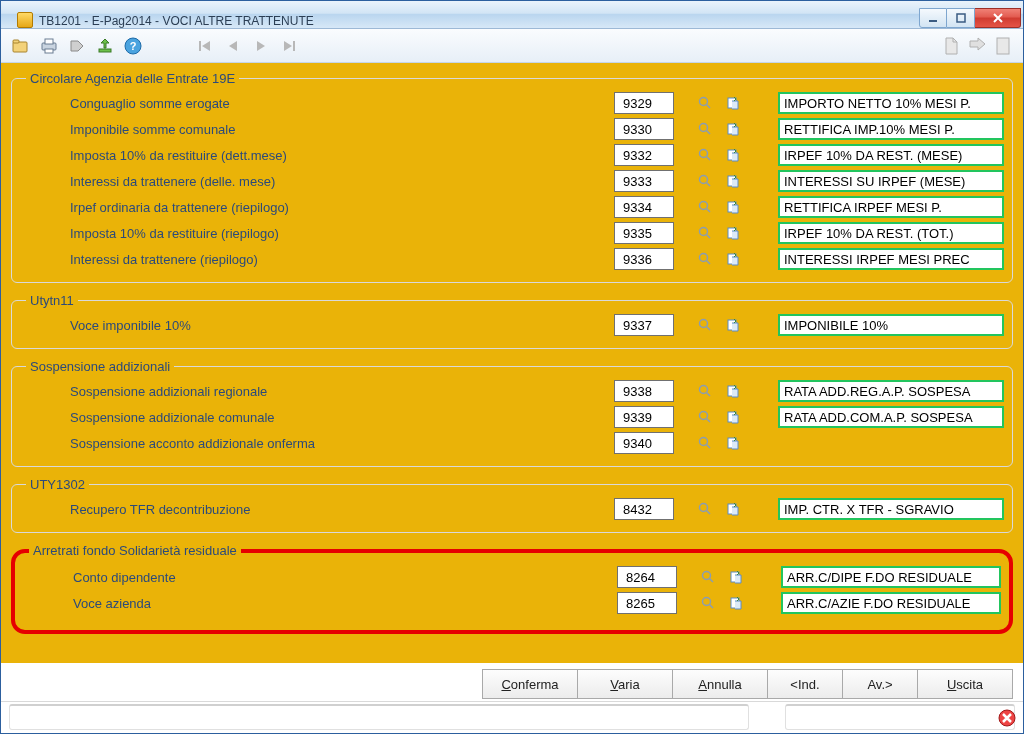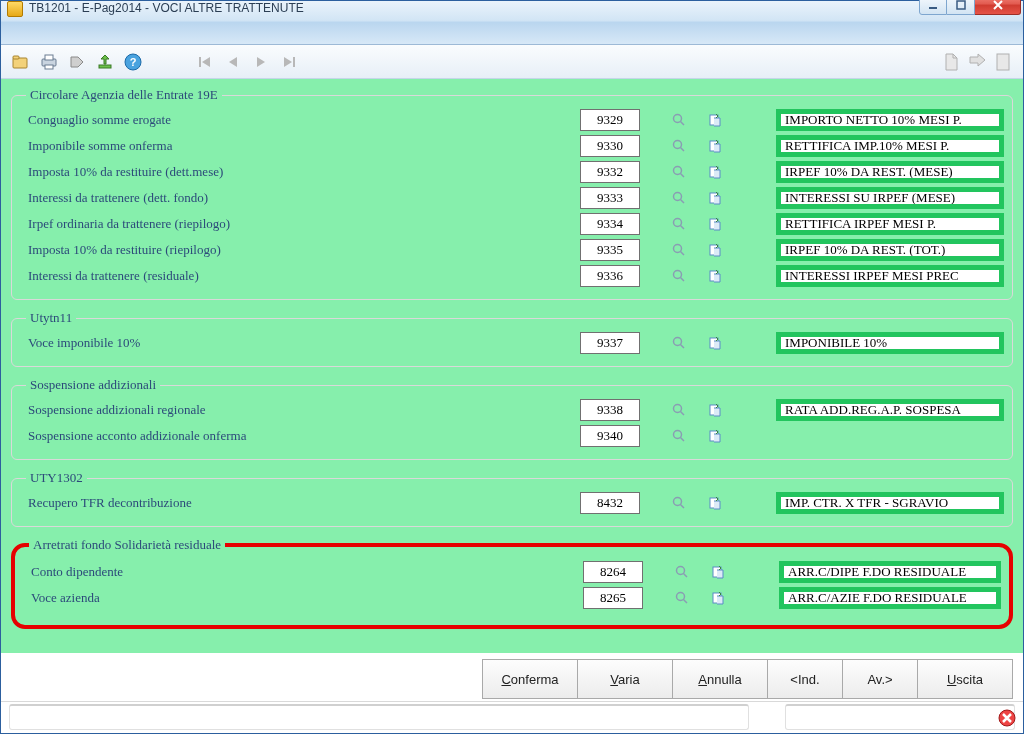--- a/index.html
+++ b/index.html
@@ -1,48 +1,48 @@
 <!DOCTYPE html>
 <html><head>
 <meta charset="utf-8">
 <style>
   * { box-sizing: border-box; margin: 0; padding: 0; }
   body { font-family: "Segoe UI", Tahoma, sans-serif; font-size: 13px; background: #5a9cd8; overflow: hidden; }
   
   .window { width: 1024px; height: 734px; background: #fff; border: 1px solid #2c5f9e; display: flex; flex-direction: column; }
   
-  .titlebar { height: 44px; background: linear-gradient(to bottom, #eaf3fb 0%, #d2e5f5 45%, #bad6ef 50%, #d7e8f7 100%); display: flex; align-items: flex-start; padding-left: 6px; border-bottom: 1px solid #9db9d6; }
+  .titlebar { height: 28px; background: linear-gradient(to bottom, #eaf3fb 0%, #d2e5f5 45%, #bad6ef 50%, #d7e8f7 100%); display: flex; align-items: flex-end; padding-left: 16px; border-bottom: 1px solid #9db9d6; }
   .titlebar .app-icon { width: 16px; height: 16px; background: linear-gradient(to bottom, #ffd966, #e6a817); border: 1px solid #b37b00; border-radius: 2px; margin-right: 6px; }
   .titlebar .title { color: #2b3e54; font-size: 12px; flex: 1; }
   .win-controls { display: flex; height: 20px; margin-right: 2px; margin-top: -6px; }
   .win-btn { width: 28px; height: 20px; display: flex; align-items: center; justify-content: center; border: 1px solid #7ea6cf; border-left: none; background: linear-gradient(to bottom, #f5f9fd, #d2e4f3); font-size: 11px; }
   .win-btn:first-child { border-left: 1px solid #7ea6cf; border-bottom-left-radius: 3px; }
   .win-btn.close { width: 46px; background: linear-gradient(to bottom, #f08176 0%, #e25a4f 45%, #cf3b30 50%, #e55346 100%); border-color: #9c2f27; border-bottom-right-radius: 3px; color: #fff; font-weight: bold; }
   
   .toolbar { height: 34px; background: linear-gradient(to bottom, #fafcfe, #e7eff7); border-bottom: 1px solid #c5d6e8; display: flex; align-items: center; padding: 0 8px; gap: 4px; }
   .tool-btn { width: 24px; height: 24px; display:flex; align-items:center; justify-content:center; border-radius:3px; }
   .toolbar .spacer { width: 40px; }
   .toolbar .right-tools { margin-left: auto; display:flex; gap:2px;}
   
-  .content { flex: 1; padding: 8px 10px 4px 10px; overflow: hidden; background:#86efac;font-family:Liberation Serif, serif; }
+  .content { flex: 1; padding: 8px 10px 4px 10px; overflow: hidden; background:#eab308; }
   
   fieldset.group { border: 1px solid #d9d9d9; border-radius: 6px; padding: 4px 8px 10px 8px; margin-bottom: 10px; position: relative; }
   fieldset.group > legend { font-size: 13px; color: #2c4a7a; padding: 0 4px; margin-left: 6px; }
   fieldset.group.highlight { border: 4px solid #e60000; border-radius: 14px; padding-top:6px; padding-bottom:14px;}
   
-  .row { display: grid; grid-template-columns: 540px 72px 16px 16px 12px 1fr; align-items: center; height: 26px; gap: 20px; }
+  .row { display: grid; grid-template-columns: 540px 72px 16px 16px 12px 1fr; align-items: center; height: 26px; gap: 12px; margin-left: 42px; }
   .row .label { color: #2c4a7a; padding-left: 8px; }
-  .row input.code { width: 60px; height: 22px; border: 1px solid #707070; text-align: center; padding: 0 8px; font-family: inherit; font-size: 13px; }
-  .row .desc { height: 22px; border: 5px solid #22c55e; padding: 0 4px; display: flex; align-items: center; background:#fff; overflow:hidden; white-space:nowrap;}
+  .row input.code { width: 60px; height: 22px; border: 1px solid #707070; text-align: left; padding: 0 8px; font-family: inherit; font-size: 13px; }
+  .row .desc { height: 22px; border: 2px solid #22c55e; padding: 0 4px; display: flex; align-items: center; background:#fff; overflow:hidden; white-space:nowrap;}
   
   .icon-search { width:14px; height:14px; display:inline-block; }
   .icon-doc { width:14px; height:14px; display:inline-block; }
   
   .buttons-bar { display:flex; justify-content:flex-end; gap:0; padding: 6px 10px 2px 0; }
-  .btn { min-width: 96px; height: 40px; background: linear-gradient(to bottom,#fdfdfd,#ececec); border:1px solid #a9a9a9; font-size:13px; color:#222; display:flex; align-items:center; justify-content:center; cursor:pointer; margin-left:-1px;}
+  .btn { min-width: 96px; height: 30px; background: linear-gradient(to bottom,#fdfdfd,#ececec); border:1px solid #a9a9a9; font-size:13px; color:#222; display:flex; align-items:center; justify-content:center; cursor:pointer; margin-left:-1px;}
   .btn u { text-decoration: underline; }
   
   .statusbar { height: 32px; border-top: 1px solid #d9d9d9; display:flex; justify-content:space-between; padding: 2px 8px 0 8px;}
   .status-left, .status-right { border:1px solid #e0e0e0; border-top:2px solid #d0d0d0; flex:0 0 740px; height:26px; border-radius:3px;}
   .status-right { flex:0 0 230px; position:relative;}
   .status-right .err-icon { position:absolute; bottom:2px; right:-2px;}
 
   svg { display:block; }
 </style>
 </head>
@@ -162,21 +162,21 @@
             <svg width="14" height="14">
               <rect x="2" y="2" width="8" height="10" fill="#fff" stroke="#5b8bc5"></rect>
               <path d="M6 5 L12 5 L12 13 L6 13" fill="#dceaf7" stroke="#5b8bc5"></path>
               <path d="M8 1 L10 3 L8 5" fill="none" stroke="#3a8a3a" stroke-width="1"></path>
             </svg>
           </span>
           <span></span>
           <div class="desc">IMPORTO NETTO 10% MESI P.</div>
         </div>
         <div class="row">
-          <div class="label">Imponibile somme onferma</div>
+          <div class="label">Imponibile somme comunale</div>
           <input class="code" value="9330" style="">
           <span class="icon-search">
             <svg width="14" height="14">
               <circle cx="5.5" cy="5.5" r="4" fill="none" stroke="#8a9db3" stroke-width="1.5"></circle>
               <line x1="8.5" y1="8.5" x2="12" y2="12" stroke="#8a9db3" stroke-width="1.5"></line>
             </svg>
           </span>
           <span class="icon-doc">
             <svg width="14" height="14">
               <rect x="2" y="2" width="8" height="10" fill="#fff" stroke="#5b8bc5"></rect>
@@ -200,21 +200,21 @@
             <svg width="14" height="14">
               <rect x="2" y="2" width="8" height="10" fill="#fff" stroke="#5b8bc5"></rect>
               <path d="M6 5 L12 5 L12 13 L6 13" fill="#dceaf7" stroke="#5b8bc5"></path>
               <path d="M8 1 L10 3 L8 5" fill="none" stroke="#3a8a3a" stroke-width="1"></path>
             </svg>
           </span>
           <span></span>
           <div class="desc">IRPEF 10% DA REST. (MESE)</div>
         </div>
         <div class="row">
-          <div class="label">Interessi da trattenere (dett. fondo)</div>
+          <div class="label">Interessi da trattenere (delle. mese)</div>
           <input class="code" value="9333" style="">
           <span class="icon-search">
             <svg width="14" height="14">
               <circle cx="5.5" cy="5.5" r="4" fill="none" stroke="#8a9db3" stroke-width="1.5"></circle>
               <line x1="8.5" y1="8.5" x2="12" y2="12" stroke="#8a9db3" stroke-width="1.5"></line>
             </svg>
           </span>
           <span class="icon-doc">
             <svg width="14" height="14">
               <rect x="2" y="2" width="8" height="10" fill="#fff" stroke="#5b8bc5"></rect>
@@ -257,21 +257,21 @@
             <svg width="14" height="14">
               <rect x="2" y="2" width="8" height="10" fill="#fff" stroke="#5b8bc5"></rect>
               <path d="M6 5 L12 5 L12 13 L6 13" fill="#dceaf7" stroke="#5b8bc5"></path>
               <path d="M8 1 L10 3 L8 5" fill="none" stroke="#3a8a3a" stroke-width="1"></path>
             </svg>
           </span>
           <span></span>
           <div class="desc">IRPEF 10% DA REST. (TOT.)</div>
         </div>
         <div class="row">
-          <div class="label">Interessi da trattenere (residuale)</div>
+          <div class="label">Interessi da trattenere (riepilogo)</div>
           <input class="code" value="9336" style="">
           <span class="icon-search">
             <svg width="14" height="14">
               <circle cx="5.5" cy="5.5" r="4" fill="none" stroke="#8a9db3" stroke-width="1.5"></circle>
               <line x1="8.5" y1="8.5" x2="12" y2="12" stroke="#8a9db3" stroke-width="1.5"></line>
             </svg>
           </span>
           <span class="icon-doc">
             <svg width="14" height="14">
               <rect x="2" y="2" width="8" height="10" fill="#fff" stroke="#5b8bc5"></rect>
@@ -318,20 +318,39 @@
           </span>
           <span class="icon-doc">
             <svg width="14" height="14">
               <rect x="2" y="2" width="8" height="10" fill="#fff" stroke="#5b8bc5"></rect>
               <path d="M6 5 L12 5 L12 13 L6 13" fill="#dceaf7" stroke="#5b8bc5"></path>
               <path d="M8 1 L10 3 L8 5" fill="none" stroke="#3a8a3a" stroke-width="1"></path>
             </svg>
           </span>
           <span></span>
           <div class="desc">RATA ADD.REG.A.P. SOSPESA</div>
+        </div>
+        <div class="row">
+          <div class="label">Sospensione addizionale comunale</div>
+          <input class="code" value="9339" style="">
+          <span class="icon-search">
+            <svg width="14" height="14">
+              <circle cx="5.5" cy="5.5" r="4" fill="none" stroke="#8a9db3" stroke-width="1.5"></circle>
+              <line x1="8.5" y1="8.5" x2="12" y2="12" stroke="#8a9db3" stroke-width="1.5"></line>
+            </svg>
+          </span>
+          <span class="icon-doc">
+            <svg width="14" height="14">
+              <rect x="2" y="2" width="8" height="10" fill="#fff" stroke="#5b8bc5"></rect>
+              <path d="M6 5 L12 5 L12 13 L6 13" fill="#dceaf7" stroke="#5b8bc5"></path>
+              <path d="M8 1 L10 3 L8 5" fill="none" stroke="#3a8a3a" stroke-width="1"></path>
+            </svg>
+          </span>
+          <span></span>
+          <div class="desc">RATA ADD.COM.A.P. SOSPESA</div>
         </div>
         <div class="row">
           <div class="label">Sospensione acconto addizionale onferma</div>
           <input class="code" value="9340" style="">
           <span class="icon-search">
             <svg width="14" height="14">
               <circle cx="5.5" cy="5.5" r="4" fill="none" stroke="#8a9db3" stroke-width="1.5"></circle>
               <line x1="8.5" y1="8.5" x2="12" y2="12" stroke="#8a9db3" stroke-width="1.5"></line>
             </svg>
           </span>

